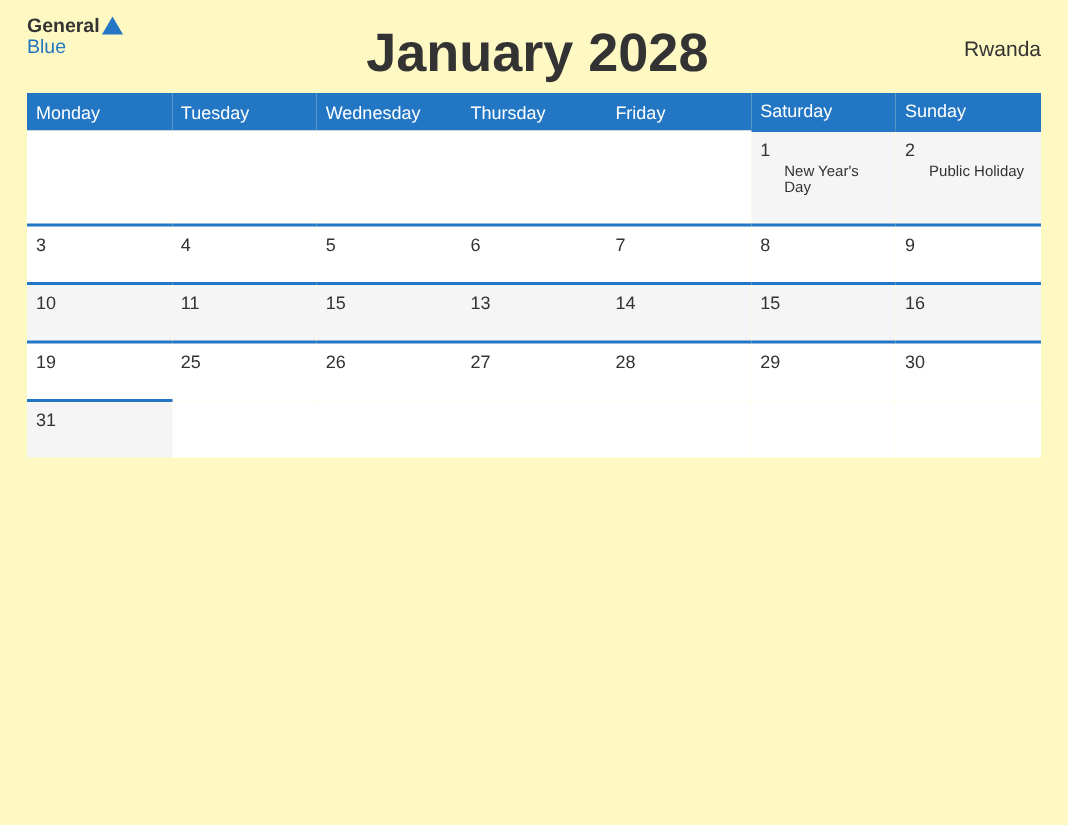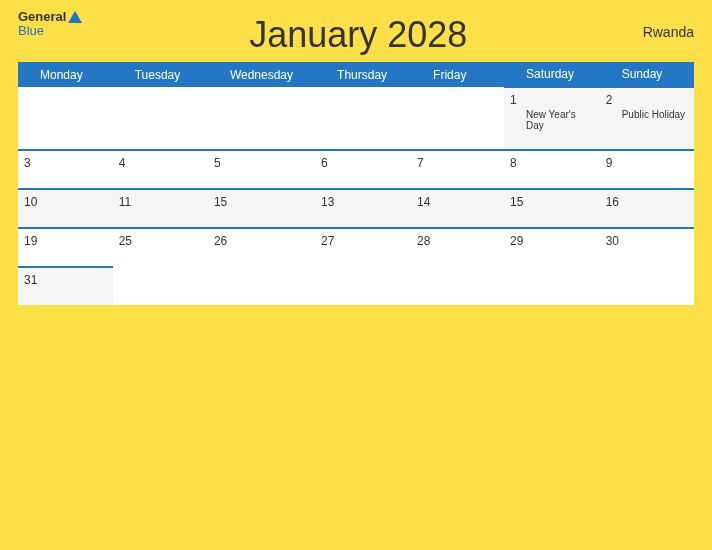--- a/index.html
+++ b/index.html
@@ -6,21 +6,21 @@
     body {
       background: #fff;
       font-family: Arial, Helvetica, sans-serif;
       width: 712px;
       height: 550px;
       overflow: hidden;
     }
     .calendar-container {
       width: 712px;
       height: 550px;
-      background: #fde047;
+      background: #fef9c3;
       padding: 10px 18px 10px 18px;
     }
     .header-row {
       display: flex;
       align-items: flex-start;
       justify-content: space-between;
       margin-bottom: 6px;
     }
     .logo-area {
       display: flex;
@@ -48,21 +48,21 @@
       border-bottom: 12px solid #2276c3;
       margin-left: 2px;
       vertical-align: middle;
     }
     .logo-line {
       display: flex;
       align-items: center;
     }
     .calendar-title {
       font-size: 36px;
-      font-weight: normal;
+      font-weight: bold;
       color: #333;
       text-align: center;
       flex: 1;
       padding-top: 4px;
     }
     .country-label {
       font-size: 14px;
       color: #333;
       padding-top: 14px;
       min-width: 60px;
@@ -70,21 +70,21 @@
     }
     .calendar-grid {
       width: 100%;
       border-collapse: collapse;
     }
     .calendar-grid th {
       background: #2276c3;
       color: #fff;
       font-size: 12px;
       font-weight: normal;
-      padding: 5px 22px;
+      padding: 5px 6px;
       text-align: left;
       border: none;
     }
     .calendar-grid td {
       width: calc(100% / 7);
       vertical-align: top;
       padding: 5px 6px 18px 6px;
       font-size: 12px;
       color: #333;
       border-top: 2px solid #2276c3;

